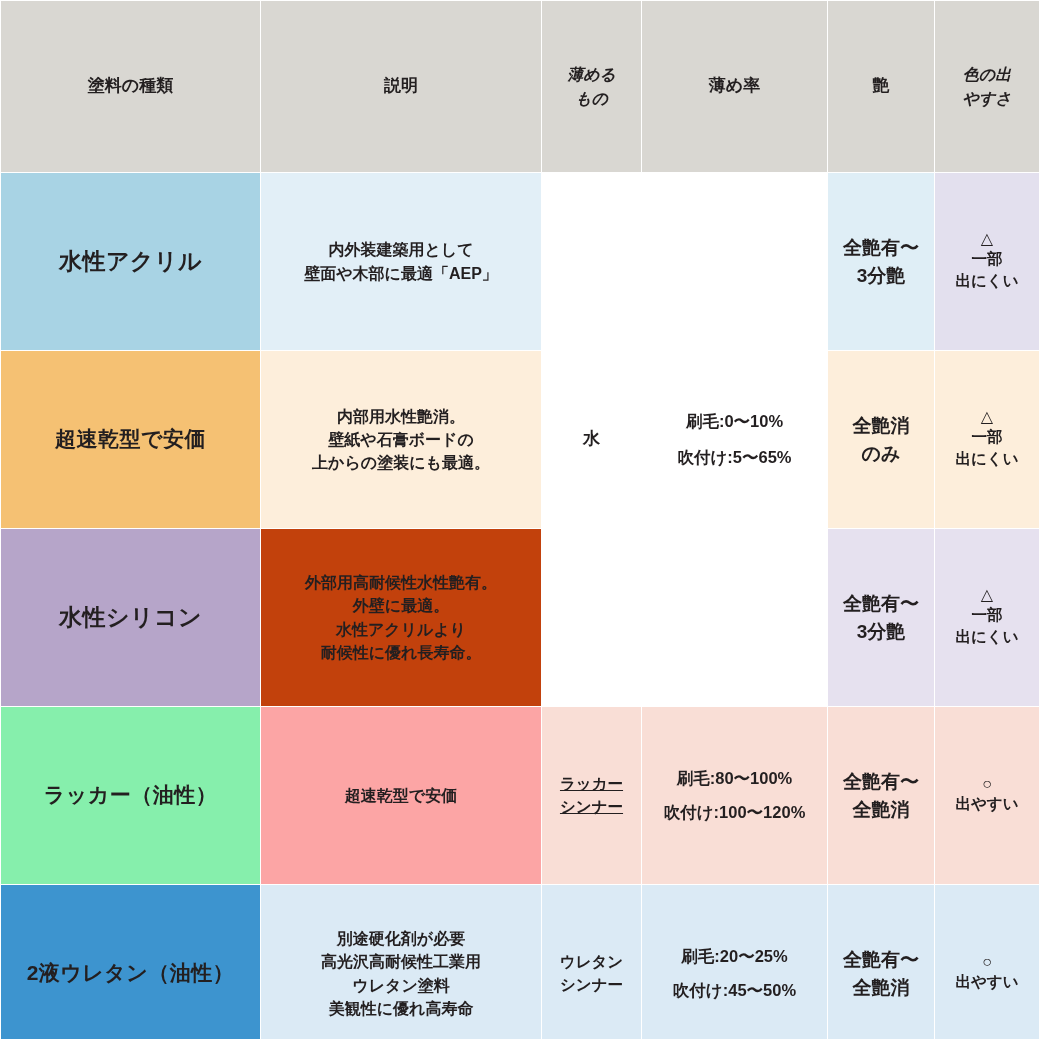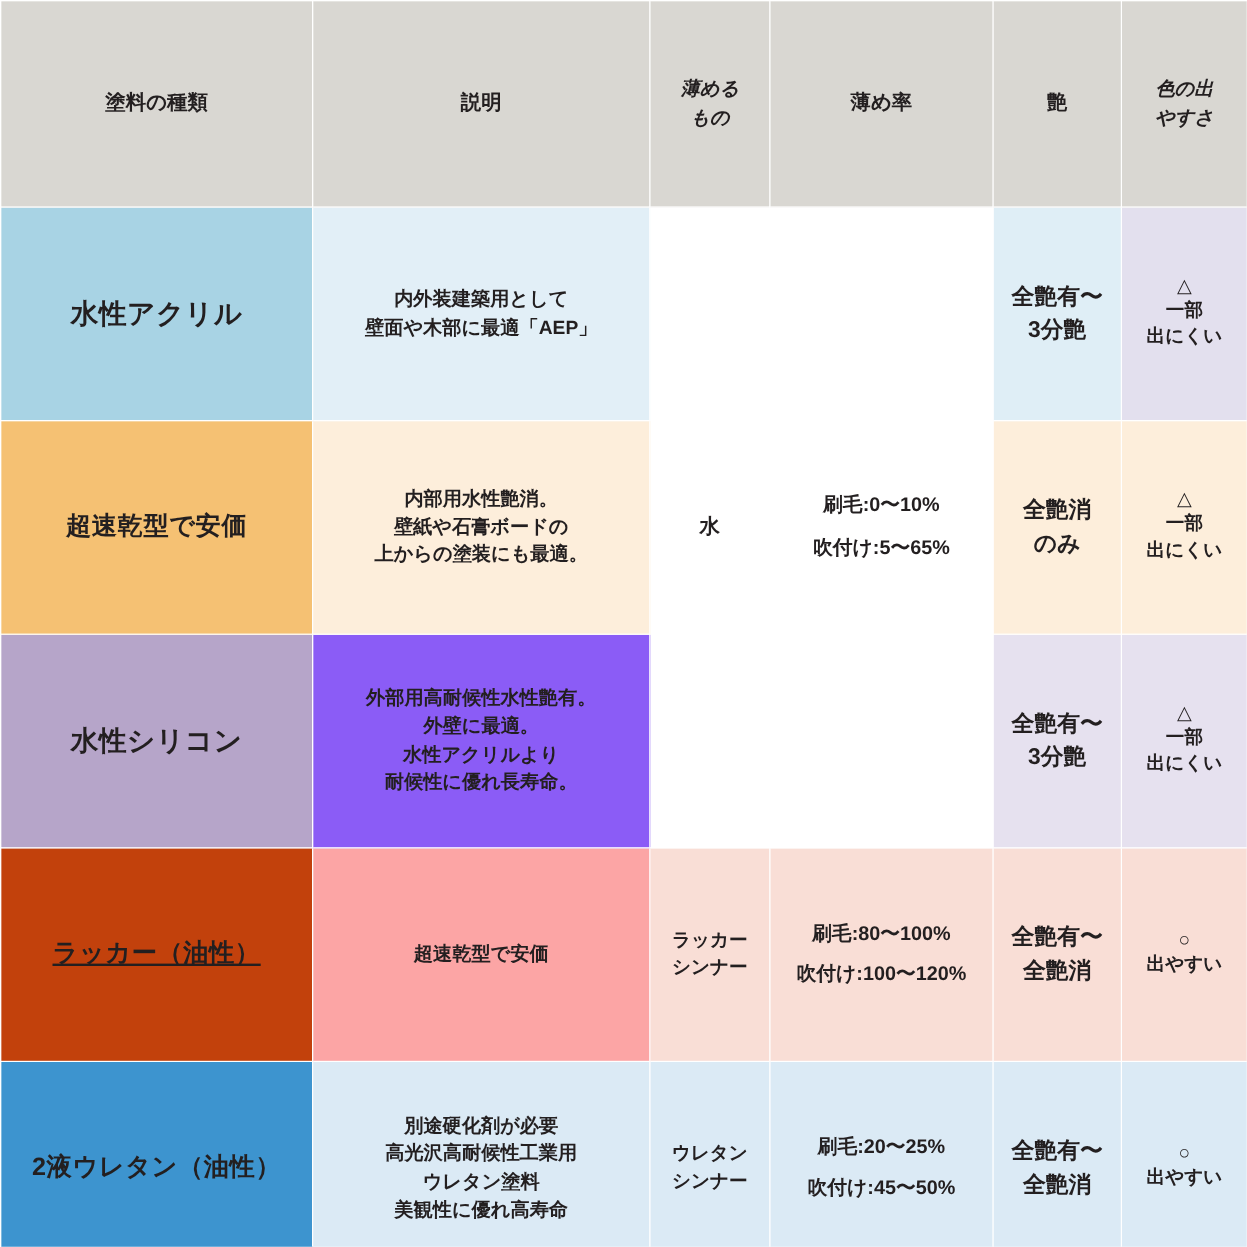--- a/index.html
+++ b/index.html
@@ -155,45 +155,45 @@
         <span class="mark">△</span>
         <span class="cellline">一部</span>
         <span class="cellline">出にくい</span>
       </td>
     </tr>
 
     <tr style="height:178px;">
       <td class="type-cell" style="background:#b6a5c9;">
         <span class="cellline">水性シリコン</span>
       </td>
-      <td class="desc-cell" style="background:#8b5cf6;">
+      <td class="desc-cell" style="background:#c2410c;">
         <span class="cellline">外部用高耐候性水性艶有。</span>
         <span class="cellline">外壁に最適。</span>
         <span class="cellline">水性アクリルより</span>
         <span class="cellline">耐候性に優れ長寿命。</span>
       </td>
       <td class="gloss-cell" style="background:#e6e1ef;">
         <span class="cellline">全艶有〜</span>
         <span class="cellline">3分艶</span>
       </td>
       <td class="color-cell" style="background:#e6e1ef;">
         <span class="mark">△</span>
         <span class="cellline">一部</span>
         <span class="cellline">出にくい</span>
       </td>
     </tr>
 
     <tr style="height:178px;">
-      <td class="type-cell small" style="background:#c2410c;text-decoration:underline;">
+      <td class="type-cell small" style="background:#86efac;">
         <span class="cellline">ラッカー（油性）</span>
       </td>
       <td class="desc-cell" style="background:#fca5a5;">
         <span class="cellline">超速乾型で安価</span>
       </td>
-      <td class="mid-cell" style="background:#f9ded6;font-size:15.5px;">
+      <td class="mid-cell" style="background:#f9ded6;font-size:15.5px;text-decoration:underline;">
         <span class="cellline">ラッカー</span>
         <span class="cellline">シンナー</span>
       </td>
       <td class="rate-cell" style="background:#f9ded6;">
         <span class="cellline">刷毛:80〜100%</span>
         <span class="cellline" style="display:block;height:10px;"></span>
         <span class="cellline">吹付け:100〜120%</span>
       </td>
       <td class="gloss-cell" style="background:#f9ded6;">
         <span class="cellline">全艶有〜</span>

